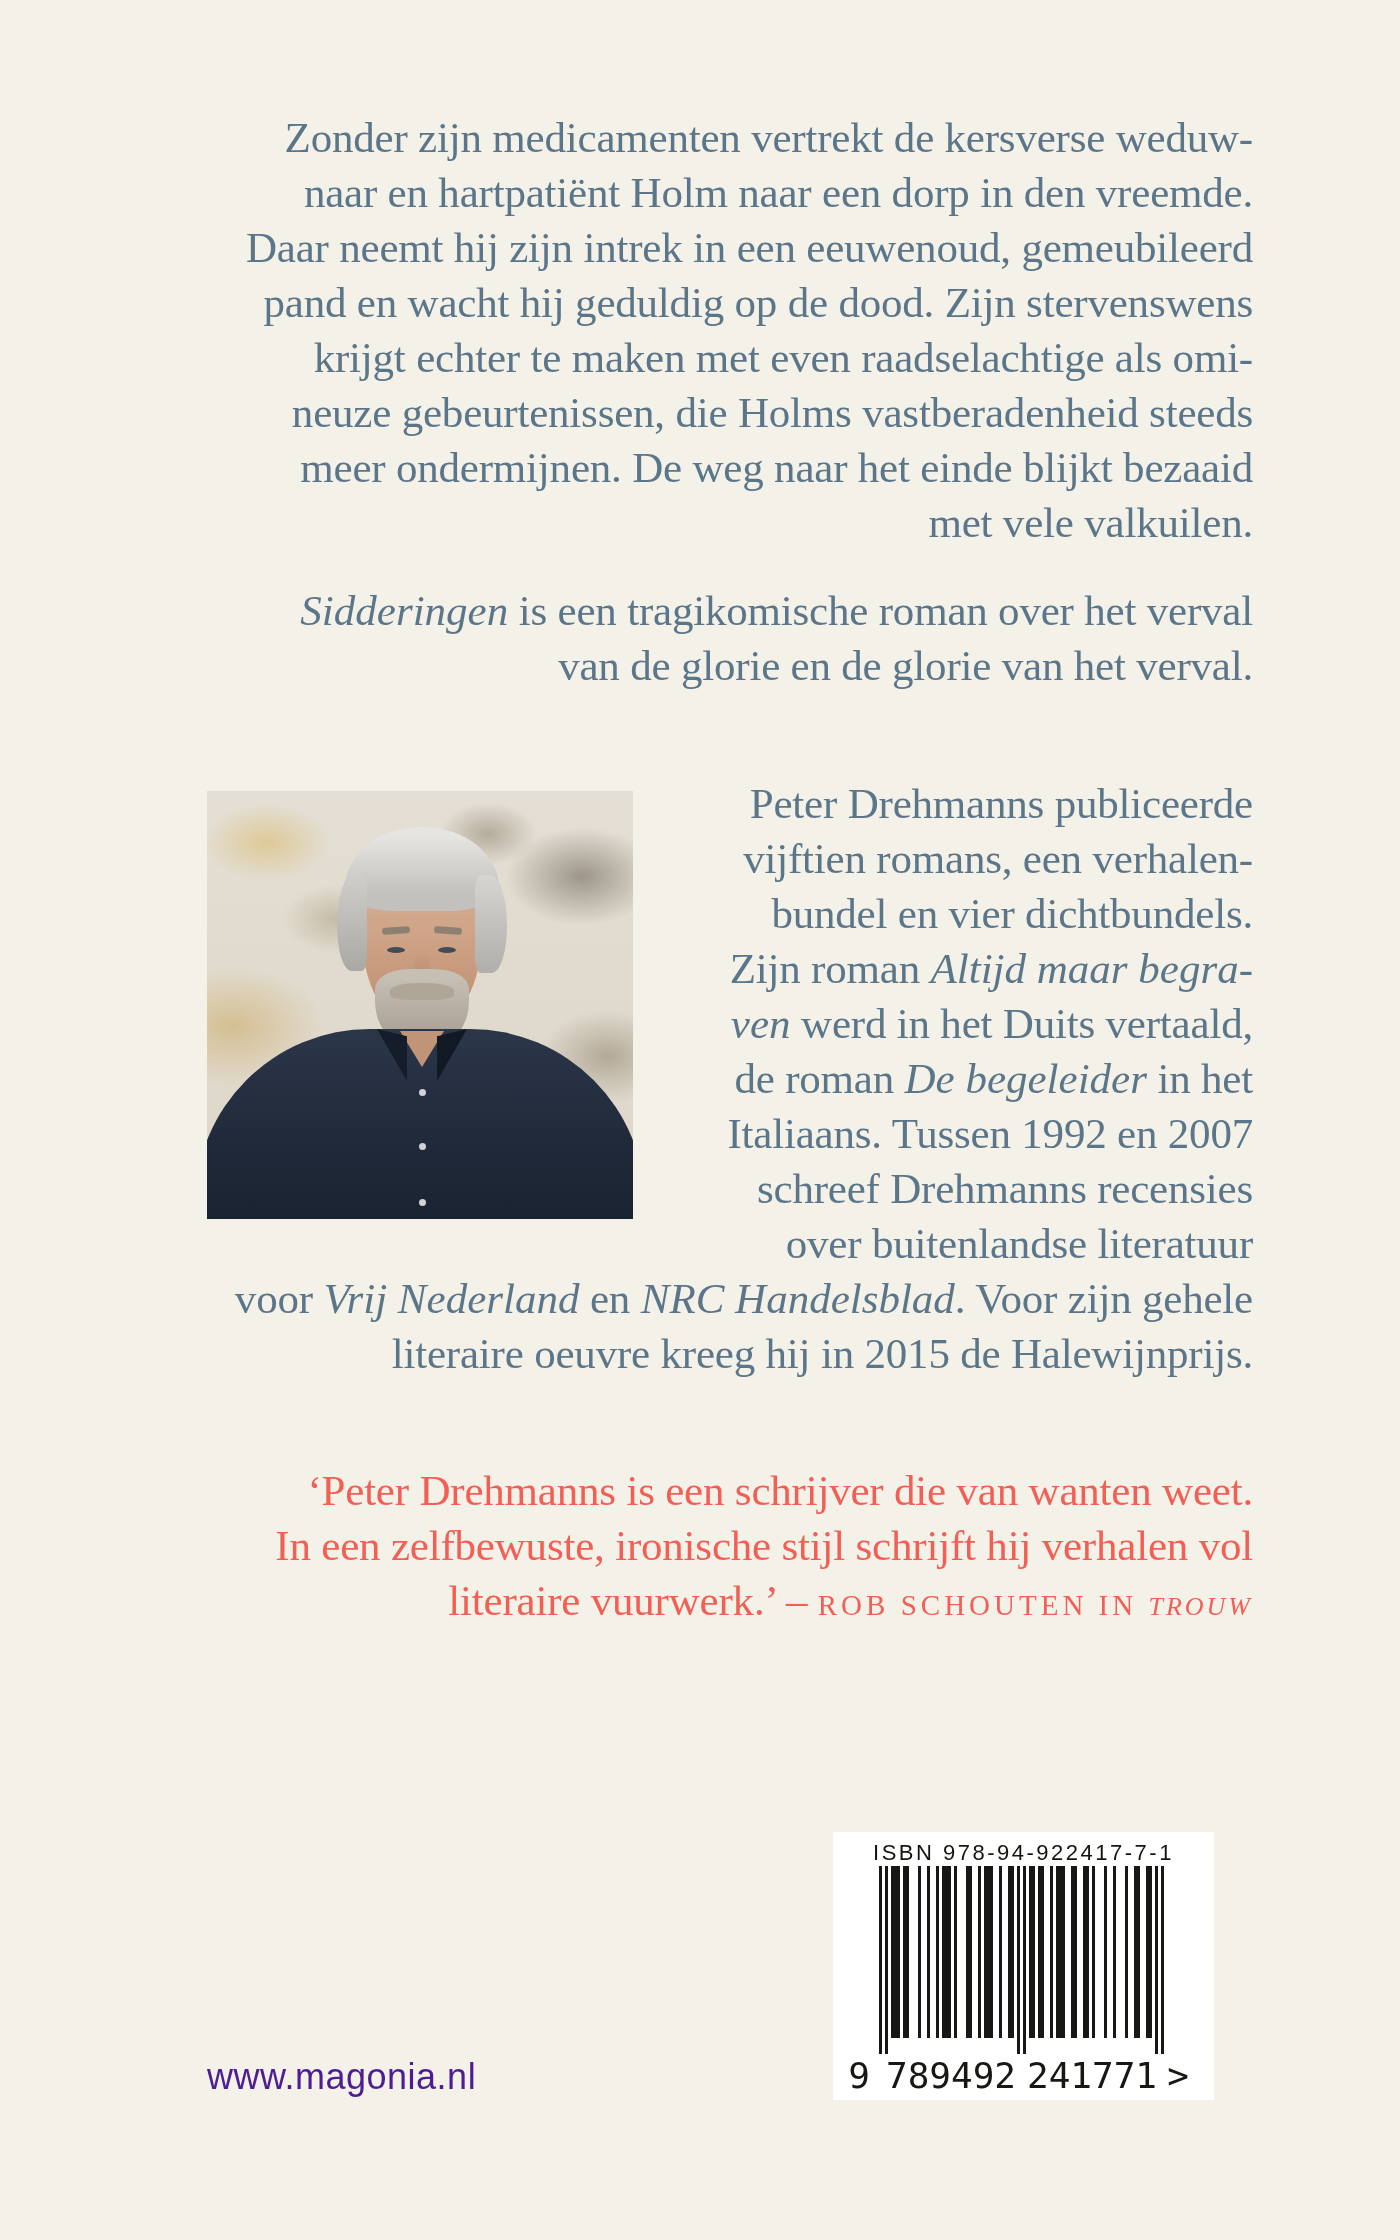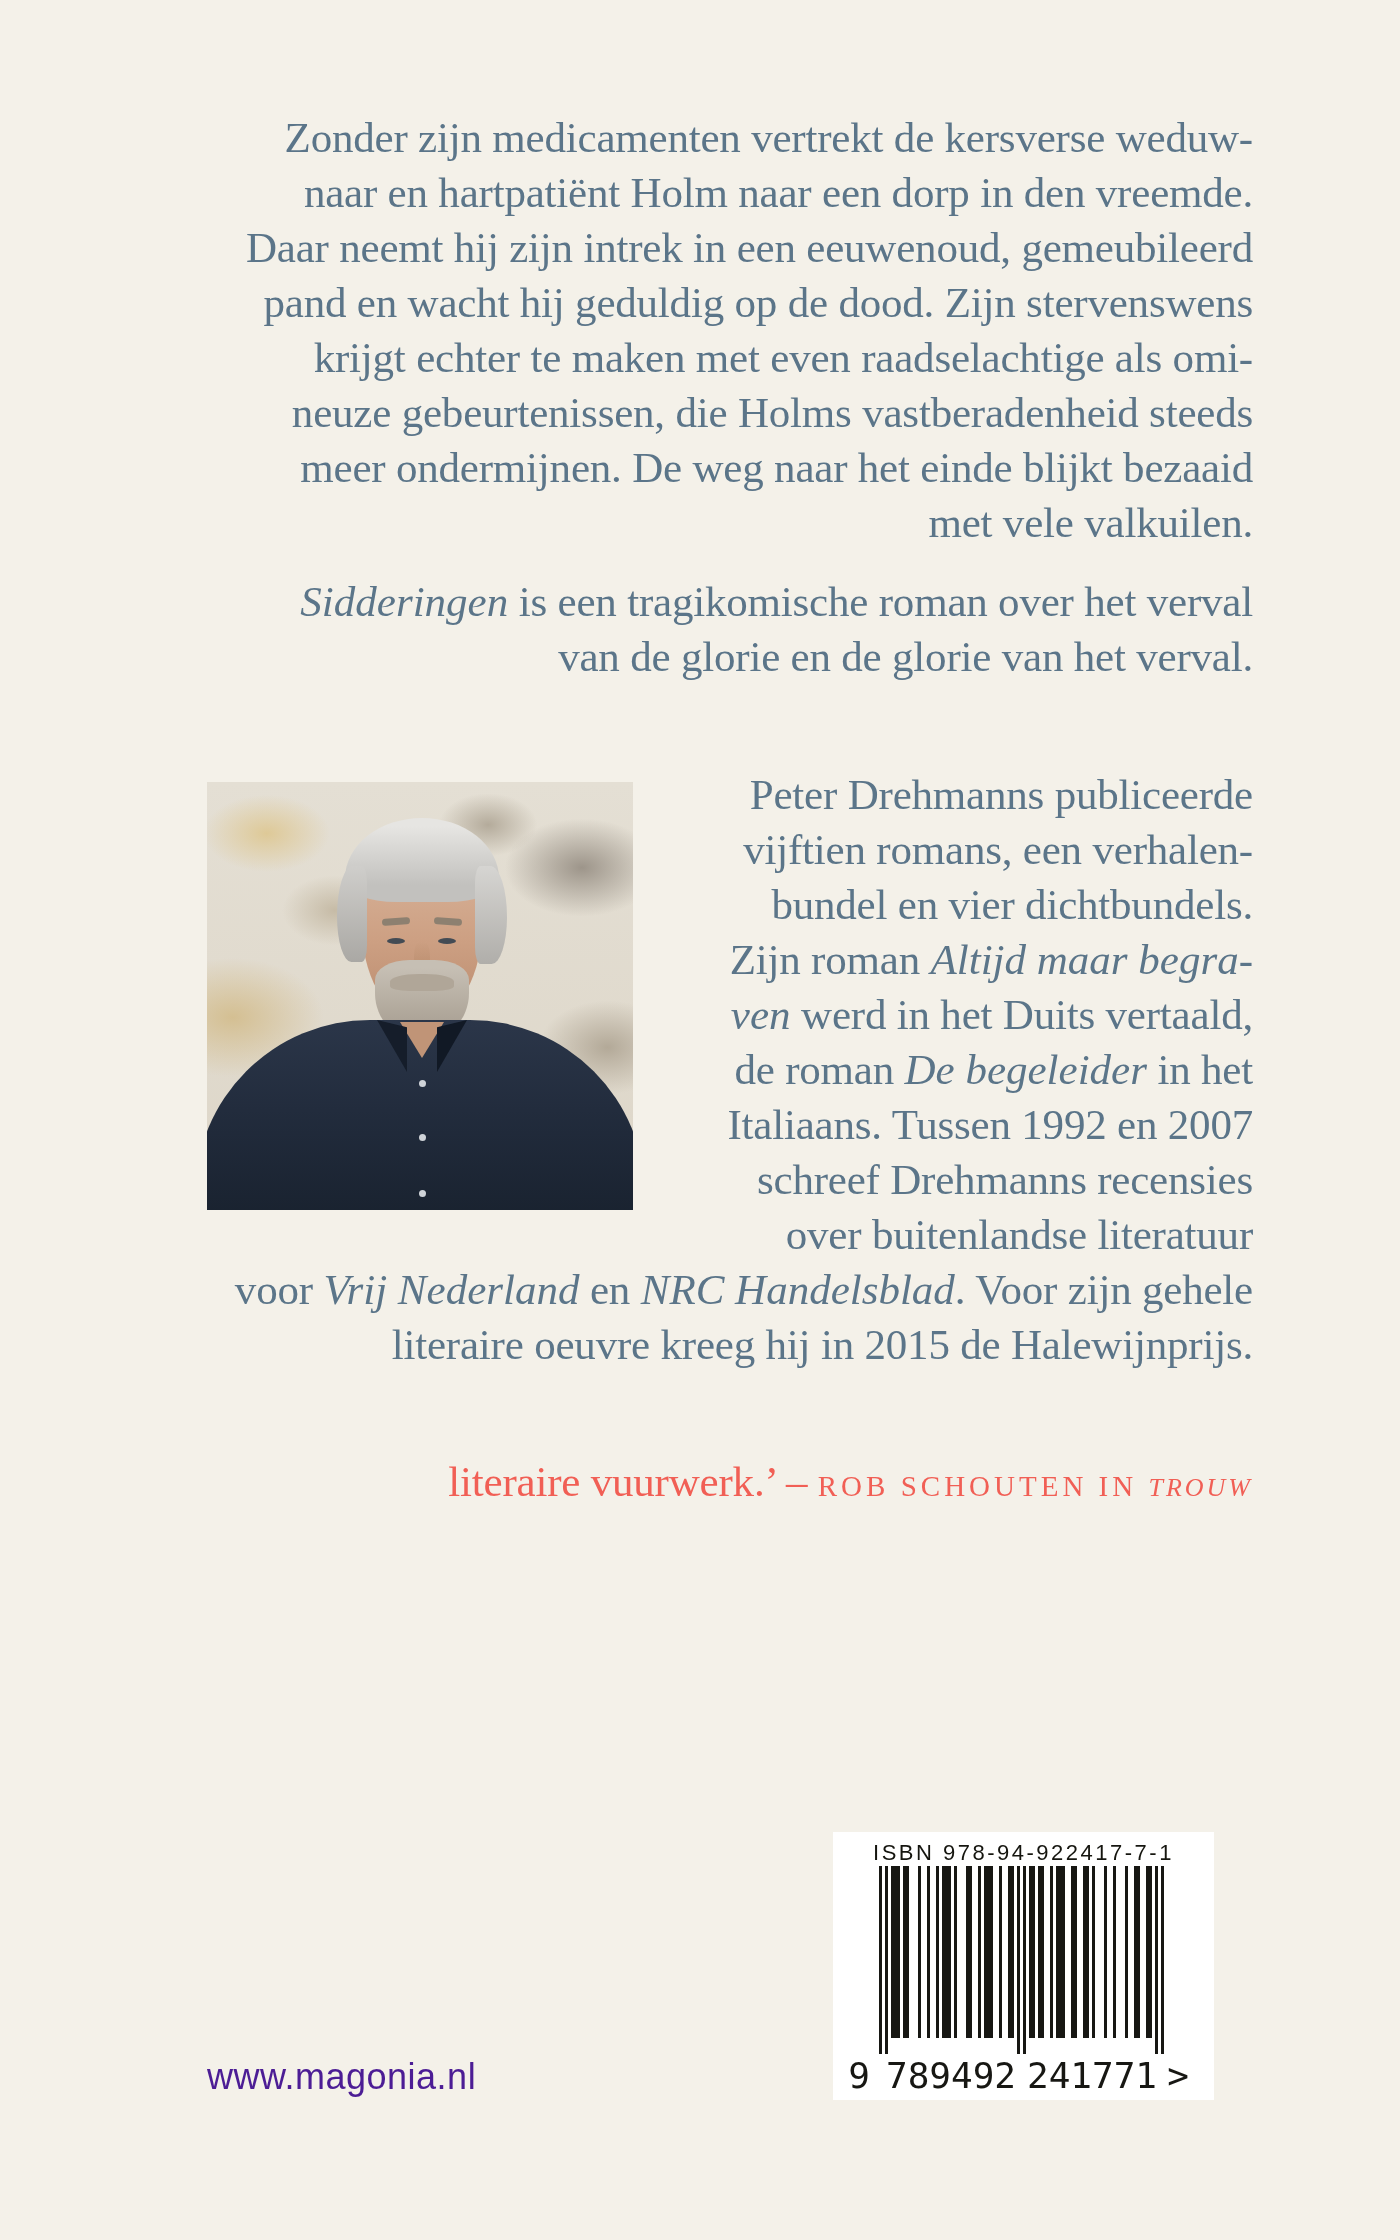--- a/index.html
+++ b/index.html
@@ -17,21 +17,21 @@
   }
   .body-text{
     margin:0;
     font-size:43px;
     line-height:55px;
     letter-spacing:-0.2px;
     white-space:pre;
   }
   .body-text i{letter-spacing:0;}
   .synopsis{padding-top:110px;}
-  .tagline{margin-top:24px;}
+  .tagline{margin-top:33px;}
   .bio-section{margin-top:83px;}
   .bio-section::after{content:"";display:block;clear:both;}
   .bio-text{white-space:pre;margin-top:8px;}
   
   .photo{
     float:left;
     width:426px;height:428px;
     margin:15px 38px 30px 0;
     position:relative;overflow:hidden;
     background:
@@ -150,20 +150,22 @@
 <i>ven</i> werd in het Duits vertaald,
 de roman <i>De begeleider</i> in het
 Italiaans. Tussen 1992 en 2007
 schreef Drehmanns recensies
 over buitenlandse literatuur
 voor <i>Vrij Nederland</i> en <i>NRC Handelsblad</i>. Voor zijn gehele
 literaire oeuvre kreeg hij in 2015 de Halewijnprijs.</p>
     </section>
 
     <div class="quote">
+      <span class="quote-pre">‘Peter Drehmanns is een schrijver die van wanten weet.
+In een zelfbewuste, ironische stijl schrijft hij verhalen vol</span>
       <span class="quote-lastline"><span>literaire vuurwerk.’ – </span><span class="attr">ROB SCHOUTEN IN</span><span class="attr"> </span><span class="attr-src">TROUW</span></span>
     </div>
 
   </main>
 
   <div class="barcode-panel">
     <div class="isbn-label">ISBN 978-94-922417-7-1</div>
     <svg id="barcode" class="barcode-svg" width="381" height="232">
         <rect x="46" y="0" width="3" height="188" fill="#171713"></rect>
         <rect x="52" y="0" width="3" height="188" fill="#171713"></rect>

